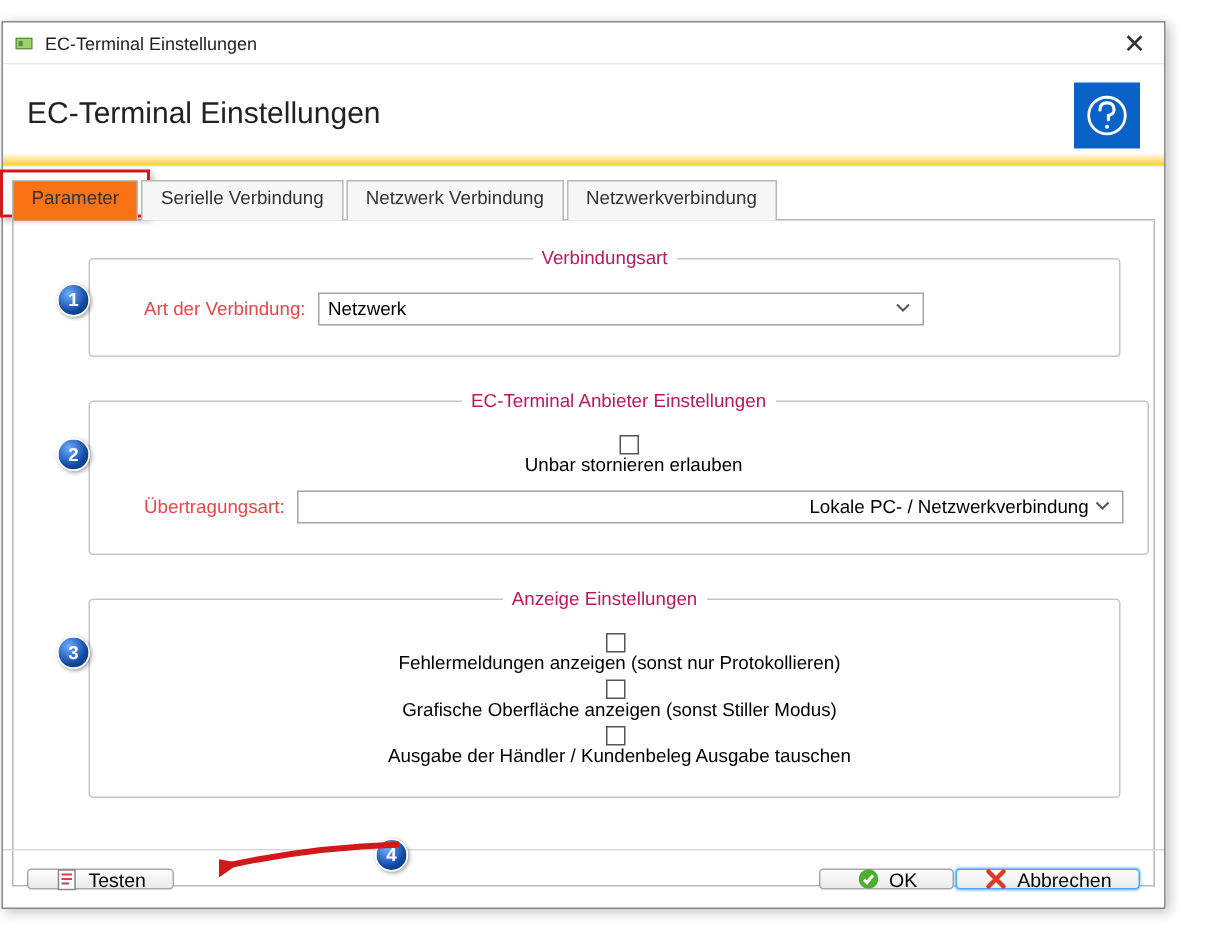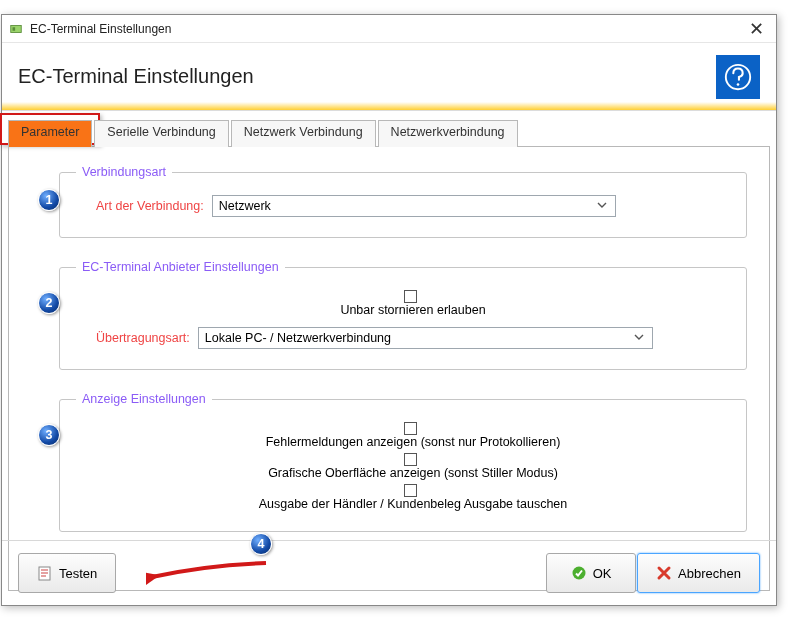--- a/index.html
+++ b/index.html
@@ -55,34 +55,34 @@
 
     .tab-content {
       border: 1px solid #b8b8b8; border-top: none;
       padding: 10px 22px 36px 50px; position: relative; min-height: 380px;
     }
 
     fieldset {
       border: 1px solid #c6c6c6; border-radius: 3px;
       padding: 12px 16px 16px 16px; margin: 8px 0 22px 0;
     }
-    legend { font-size: 12.5px; color: #8b5cf6; padding: 0 6px; }
+    legend { font-size: 12.5px; color: #be185d; padding: 0 6px; text-align: center; }
 
     .row { display: flex; align-items: center; margin: 4px 0; }
     .label { font-size: 12.5px; color: #ef4444; margin-right: 8px; }
 
     .select {
       display: inline-flex; align-items: center; justify-content: space-between;
       border: 1px solid #9ea7af; background: #fff; height: 22px;
       font-size: 12.5px; padding: 0 4px 0 6px; cursor: pointer;
     }
     .select .chev { width: 18px; text-align: center; }
     .select .chev svg { width: 10px; height: 10px; }
     .select.w1 { width: 404px; }
-    .select.w2 { width: 455px; }
+    .select.w2 { width: 551px; justify-content: flex-end; }
 
     .check-row { display: flex; align-items: center; font-size: 12.5px; margin: 4px 0 10px 0; flex-direction: column; }
     .check-row .box { width: 13px; height: 13px; border: 1px solid #555; margin-right: 6px; background:#fff; display:inline-block;}
     .check-list .check-row { margin: 4px 0; }
 
     .callout {
       position: absolute; left: -22px; width: 22px; height: 22px; border-radius: 50%;
       background: radial-gradient(circle at 35% 30%, #6faeff 0%, #1249a5 60%, #082a63 100%);
       border: 1.5px solid #fff; color:#fff; font-weight: bold; font-size: 12.5px;
       display:flex; align-items:center; justify-content:center;
@@ -91,21 +91,21 @@
 
     .footer {
       position: absolute; left: 0; right: 0; bottom: 0;
       border-top: 1px solid #d8d8d8; padding: 12px 16px;
       display: flex; align-items: center;
     }
     .btn {
       display: inline-flex; align-items: center; justify-content: center;
       border: 1px solid #a8a8a8; border-radius: 3px;
       background: linear-gradient(#fdfdfd, #eaeaea);
-      height: 40px; padding: 0 18px; font-size: 13px; cursor: pointer;
+      height: 14px; padding: 0 18px; font-size: 13px; cursor: pointer;
       min-width: 90px;
     }
     .btn.highlight { border: 1px solid #4aa5ff; box-shadow: 0 0 2px #4aa5ff; }
     .btn .ico { width: 16px; height: 16px; margin-right: 6px; display:flex;align-items:center;justify-content:center; }
     .footer .spacer { flex: 1; }
 
     .arrow {
       position: absolute; left: 144px; bottom: 18px; width: 130px; height: 28px;
       pointer-events: none;
     }

